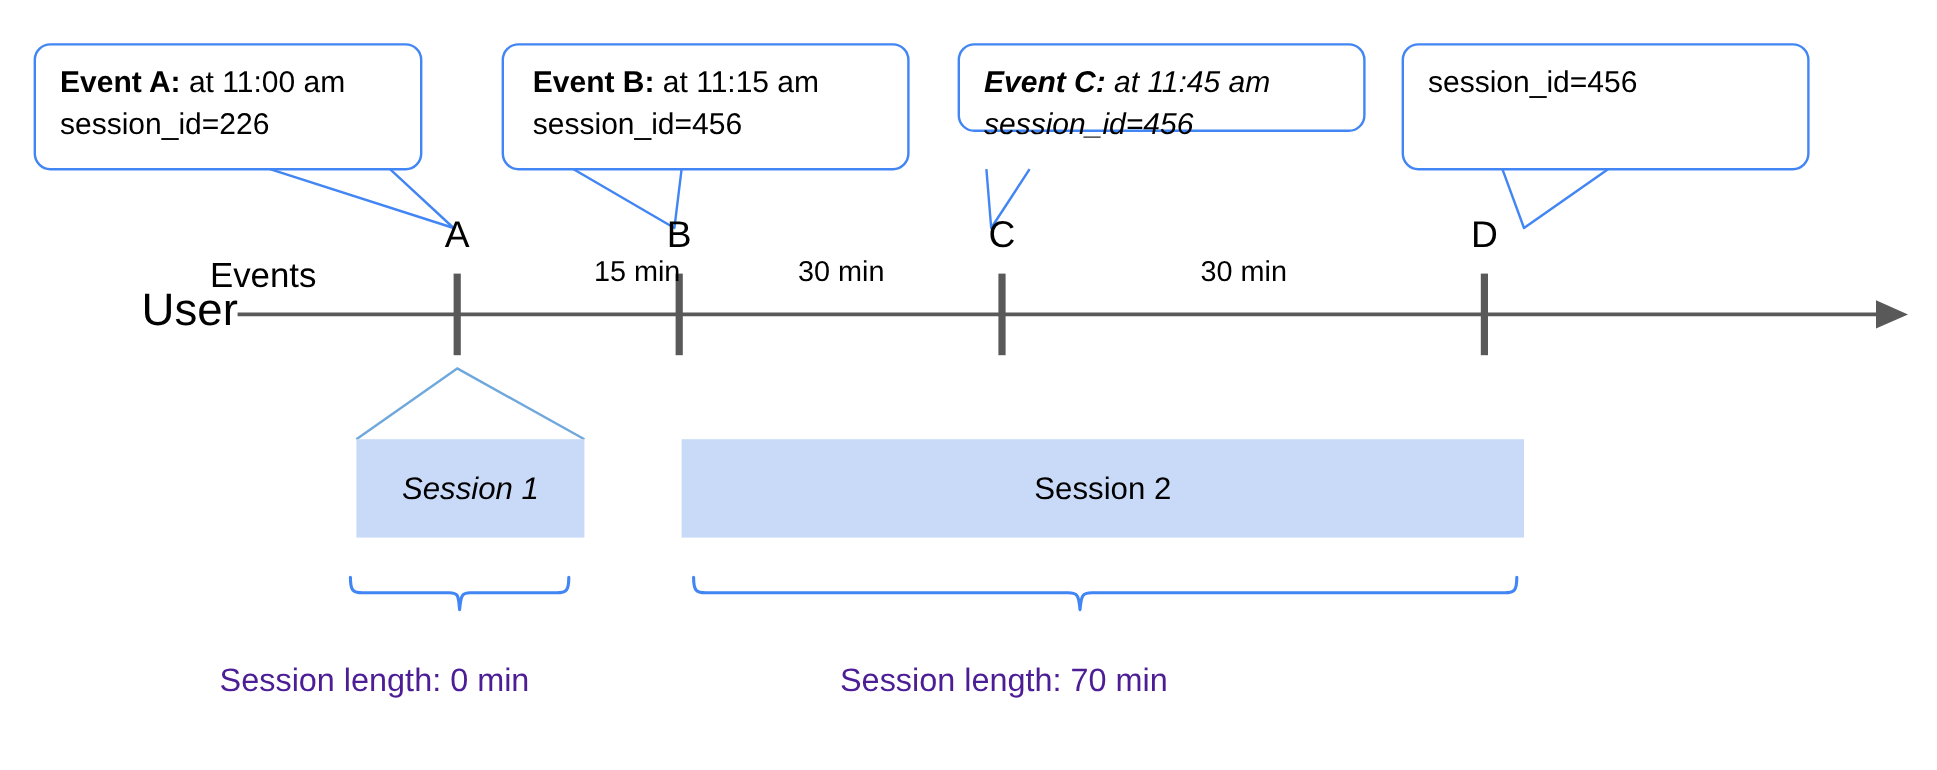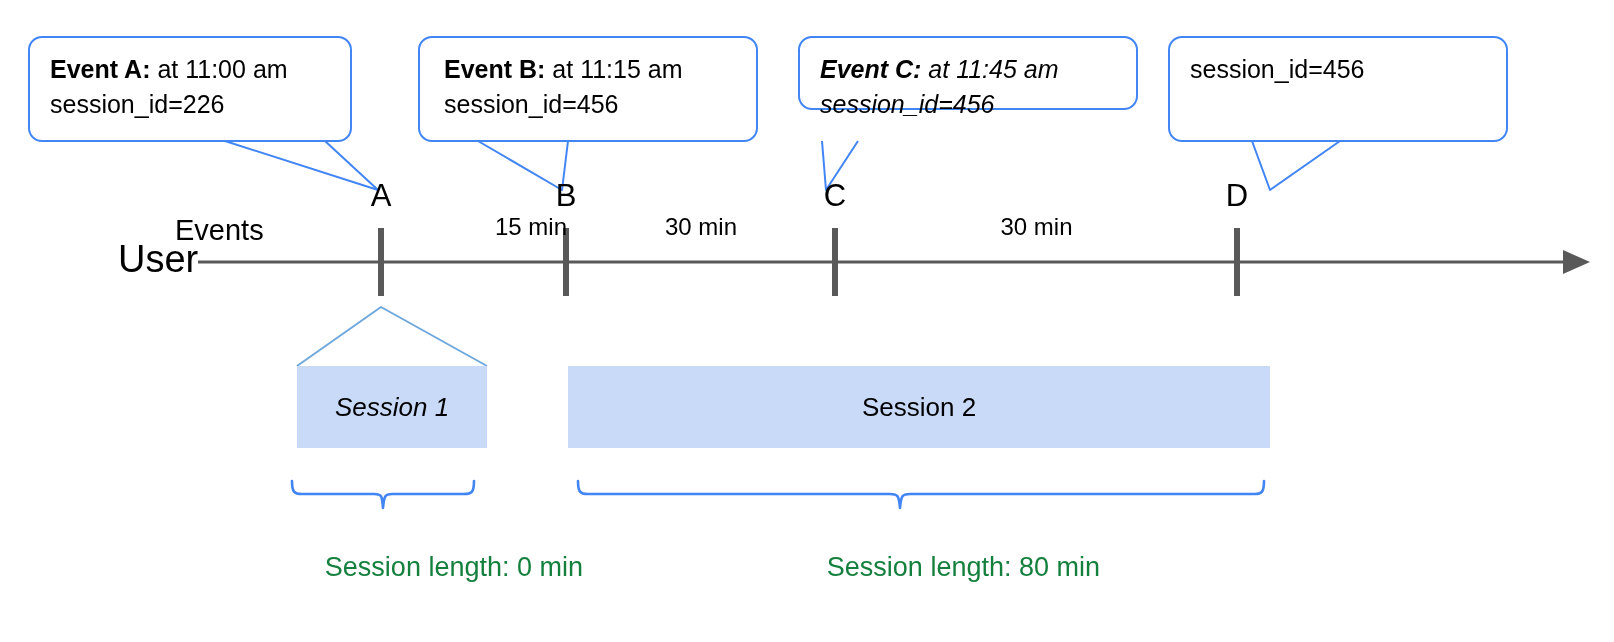--- a/index.html
+++ b/index.html
@@ -86,22 +86,22 @@
     justify-content: center;
     font-size: 26px;
     color: #000000;
     white-space: nowrap;
   }
 
   
   .session-length {
     position: absolute;
     font-size: 27px;
-    color: #15803d;
-    text-align: right;
+    color: #4c1d95;
+    text-align: left;
     white-space: nowrap;
   }
 </style>
 </head>
 <body>
 
 <div id="canvas">
 
   <svg id="vector-layer" viewBox="0 0 1614 642">
     <defs>
@@ -173,15 +173,15 @@
   <div class="duration-label" style="left:835px; top:213px; width:403px;">30 min</div>
 
   <div class="session-bar" style="left:297px; top:366px; width:190px; height:82px;font-style:italic;">
     <span>Session 1</span>
   </div>
   <div class="session-bar" style="left:568px; top:366px; width:702px; height:82px;justify-content:center;">
     <span>Session 2</span>
   </div>
 
   <div class="session-length" style="left:183px; top:552px; width:400px;">Session length: 0 min</div>
-  <div class="session-length" style="left:700px; top:552px; width:400px;">Session length: 80 min</div>
+  <div class="session-length" style="left:700px; top:552px; width:400px;">Session length: 70 min</div>
 
 </div>
 
 </body></html>

